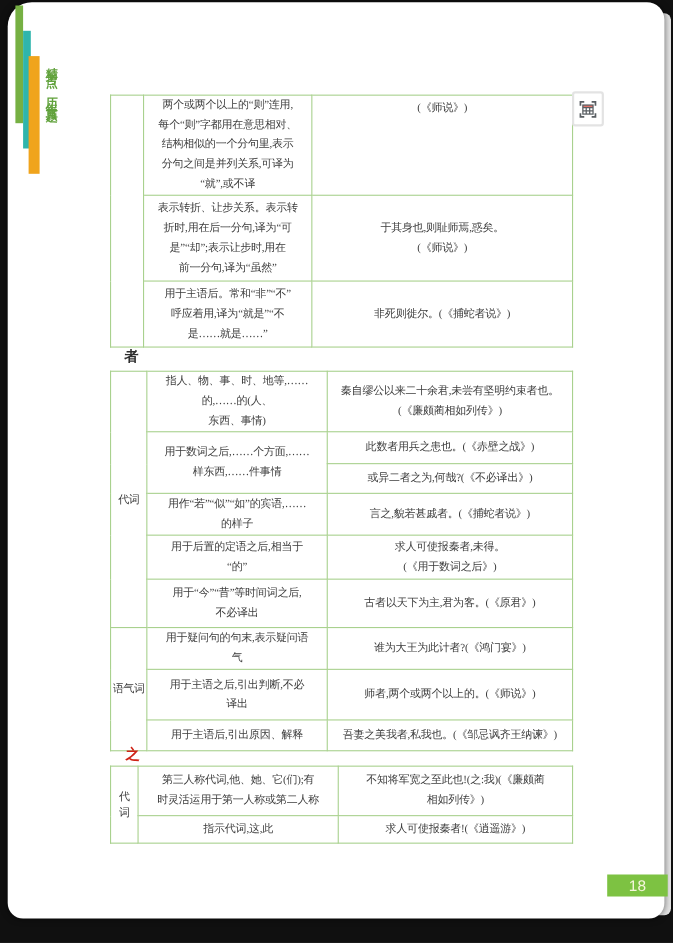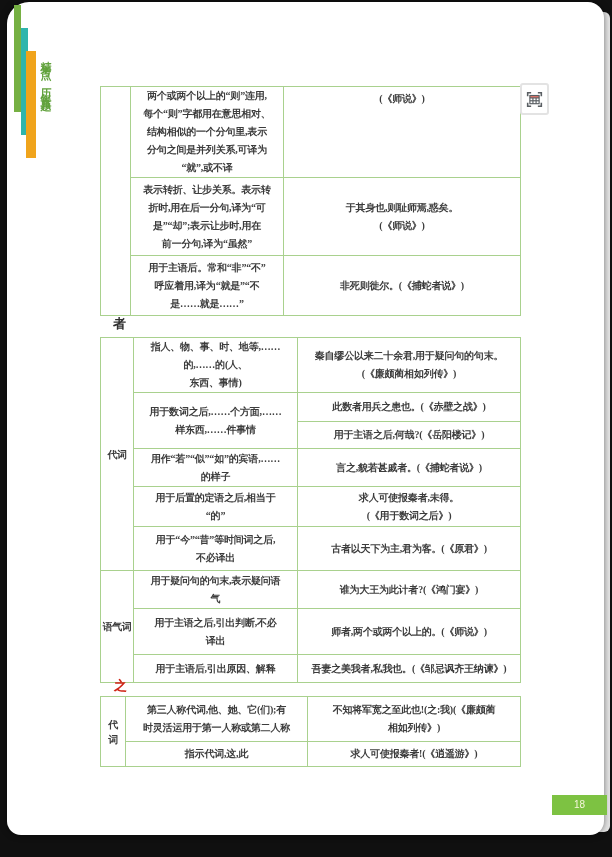--- a/index.html
+++ b/index.html
@@ -11,33 +11,33 @@
   
   .bar{position:absolute;}
   .bar-green{left:14px;top:5px;width:7px;height:107px;background:var(--bar-green);}
   .bar-teal{left:21px;top:28px;width:7px;height:107px;background:var(--bar-teal);}
   .bar-yellow{left:26px;top:51px;width:10px;height:107px;background:var(--bar-yellow);z-index:2;}
   .sidebar-tagline{position:absolute;left:38px;top:52px;height:140px;writing-mode:vertical-rl;
         text-orientation:upright;letter-spacing:4px;font-size:11px;color:var(--sidebar-text);
         font-weight:600;}
   
   table.grid{position:absolute;border-collapse:collapse;table-layout:fixed;}
-  table.grid td{border:1px solid var(--table-border);overflow:hidden;font-weight:bold;}
+  table.grid td{border:1px solid var(--table-border);overflow:hidden;}
   .cell{white-space:pre-line;text-align:center;vertical-align:middle;font-size:10px;
         line-height:18px;color:var(--text);letter-spacing:-0.2px;padding:0 2px;}
   .label-cell{white-space:pre-line;text-align:center;vertical-align:middle;font-size:10px;
         color:var(--text);letter-spacing:-0.5px;padding:0;line-height:15px;}
   td.top-align{vertical-align:top;padding-top:3px;}
   
   .section-heading{position:absolute;font-size:13px;font-weight:600;line-height:16px;}
   .heading-dark{color:#2f2f2f;}
   .heading-red{color:var(--heading-red);font-weight:700;}
   
   .page-badge{position:absolute;left:552px;top:795px;width:55px;height:20px;
-        background:var(--page-badge);color:#f6f6dc;font-size:10px;line-height:20px;
+        background:var(--page-badge);color:#f6f6dc;font-size:14px;line-height:20px;
         text-align:center;font-family:"Liberation Sans","DejaVu Sans",sans-serif;}
   
   .capture-btn{position:absolute;left:520px;top:83px;width:29px;height:32px;background:#ffffff;
         border:2px solid #e3e3e3;border-radius:3px;display:flex;align-items:center;
         justify-content:center;padding:0;cursor:pointer;}
 </style>
 </head>
 <body>
 
 <div class="canvas">
@@ -89,30 +89,30 @@
         <col style="width:33px">
         <col style="width:164px">
         <col style="width:223px">
       </colgroup>
     <tbody>
         <tr style="height:55px">
       <td class="label-cell" rowspan="6">代词</td>
       <td class="cell">指人、物、事、时、地等,……
 的,……的(人、
 东西、事情)</td>
-      <td class="cell">秦自缪公以来二十余君,用于疑问句的句末。
+      <td class="cell">秦自缪公以来二十余君,未尝有坚明约束者也。
 (《廉颇蔺相如列传》)</td>
     </tr>
     <tr style="height:29px">
       <td class="cell" rowspan="2">用于数词之后,……个方面,……
 样东西,……件事情</td>
       <td class="cell">此数者用兵之患也。(《赤壁之战》)</td>
     </tr>
     <tr style="height:27px">
-      <td class="cell">用于主语之后,何哉?(《岳阳楼记》)</td>
+      <td class="cell">或异二者之为,何哉?(《不必译出》)</td>
     </tr>
     <tr style="height:38px">
       <td class="cell">用作“若”“似”“如”的宾语,……
 的样子</td>
       <td class="cell">言之,貌若甚戚者。(《捕蛇者说》)</td>
     </tr>
     <tr style="height:40px">
       <td class="cell">用于后置的定语之后,相当于
 “的”</td>
       <td class="cell">求人可使报秦者,未得。

